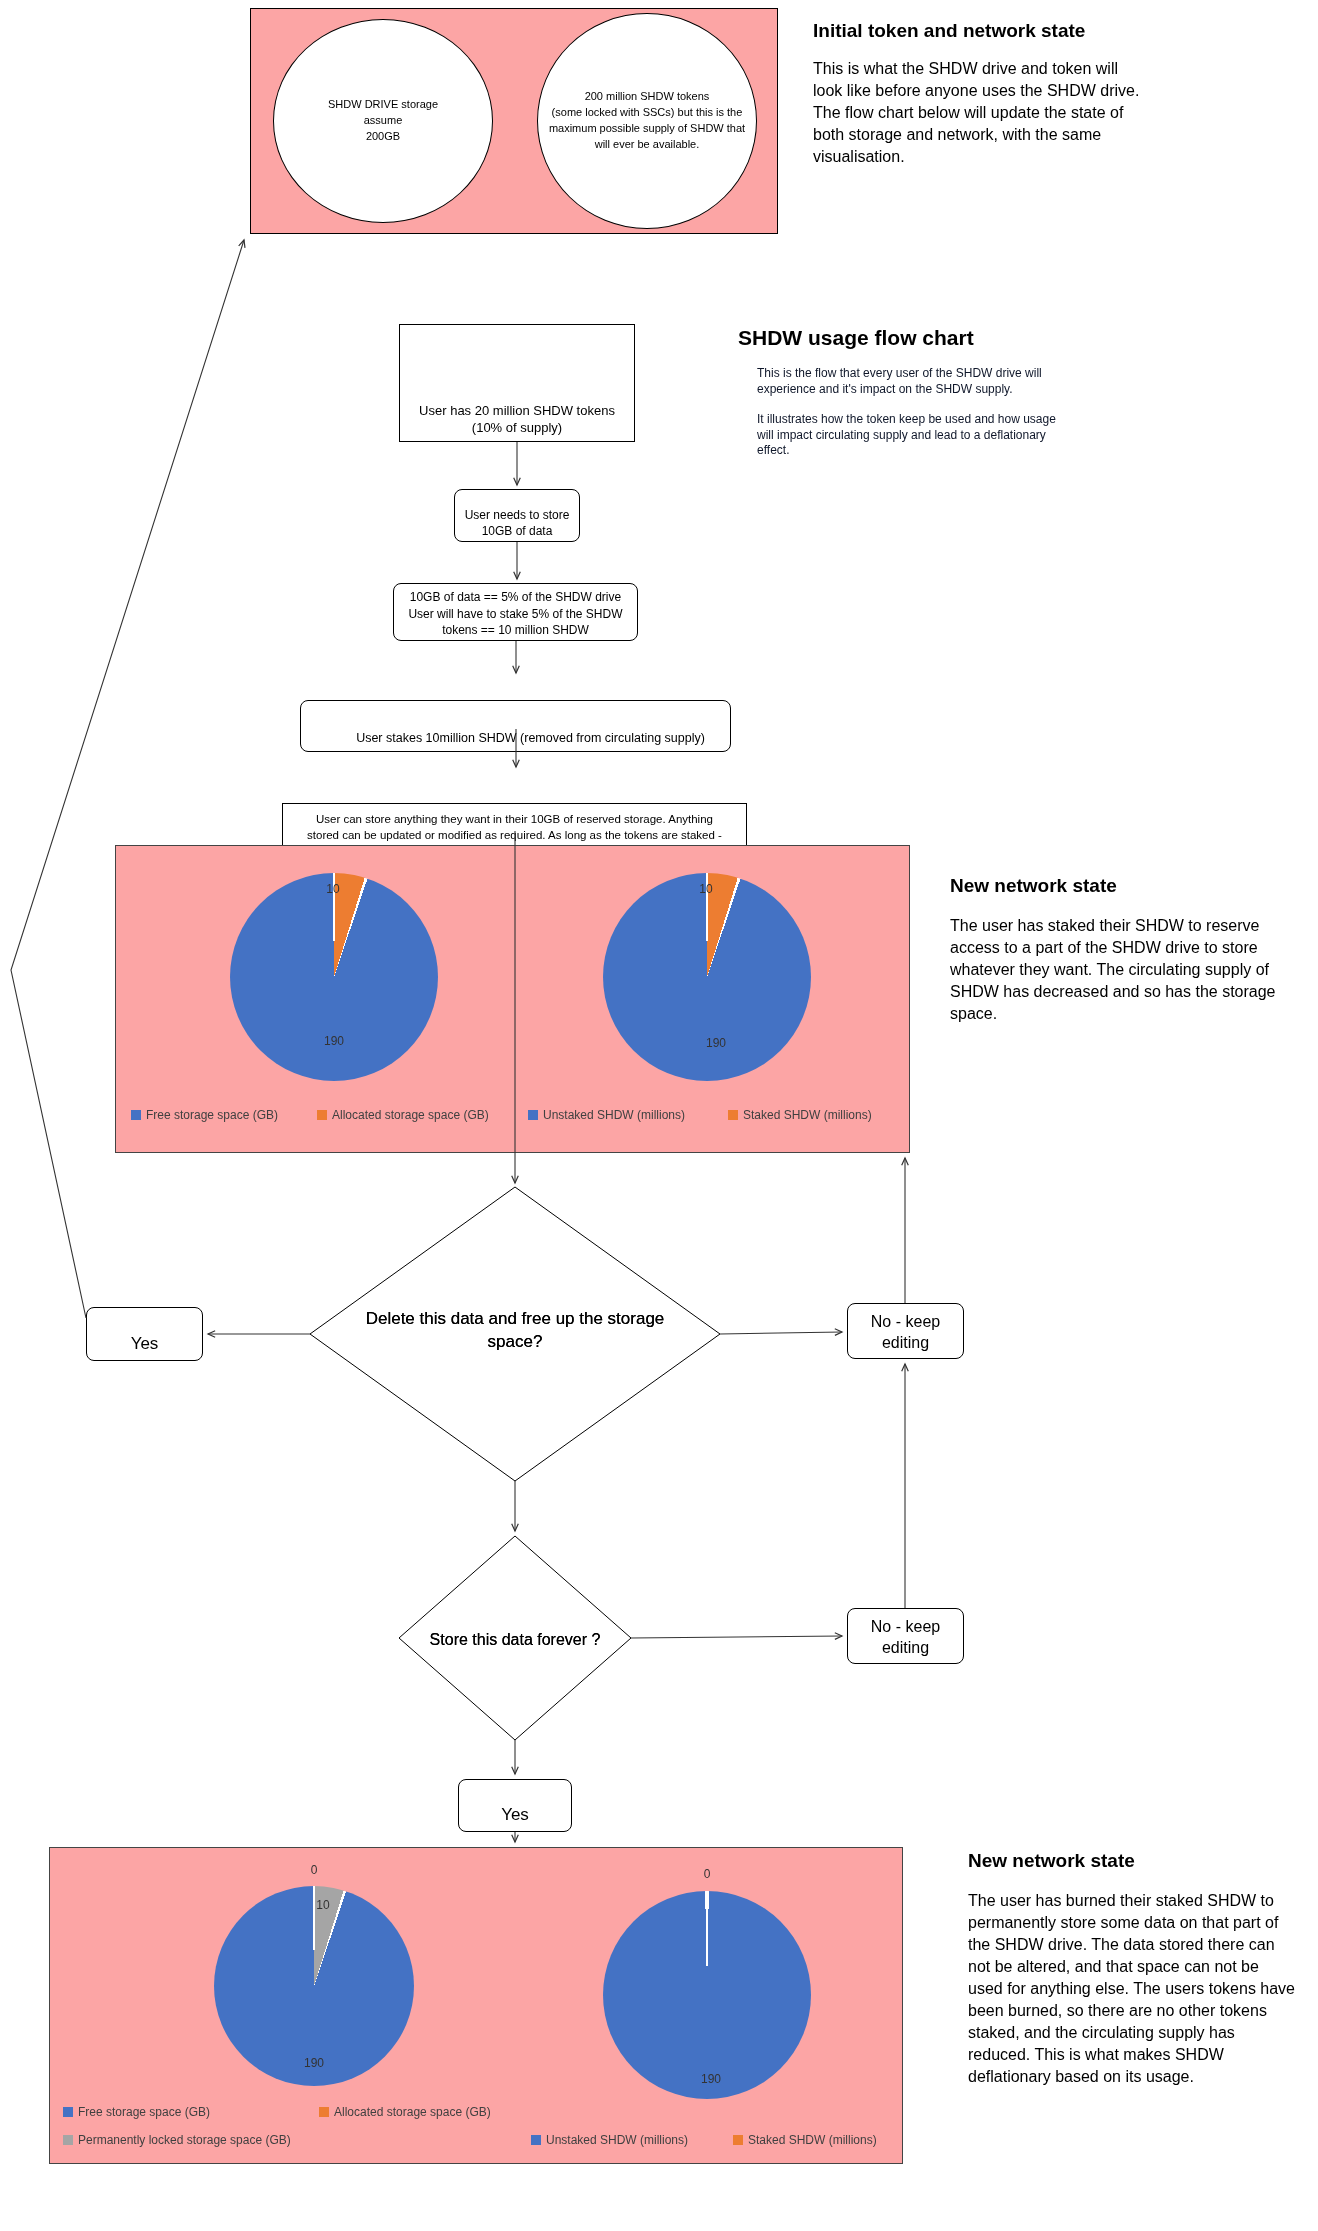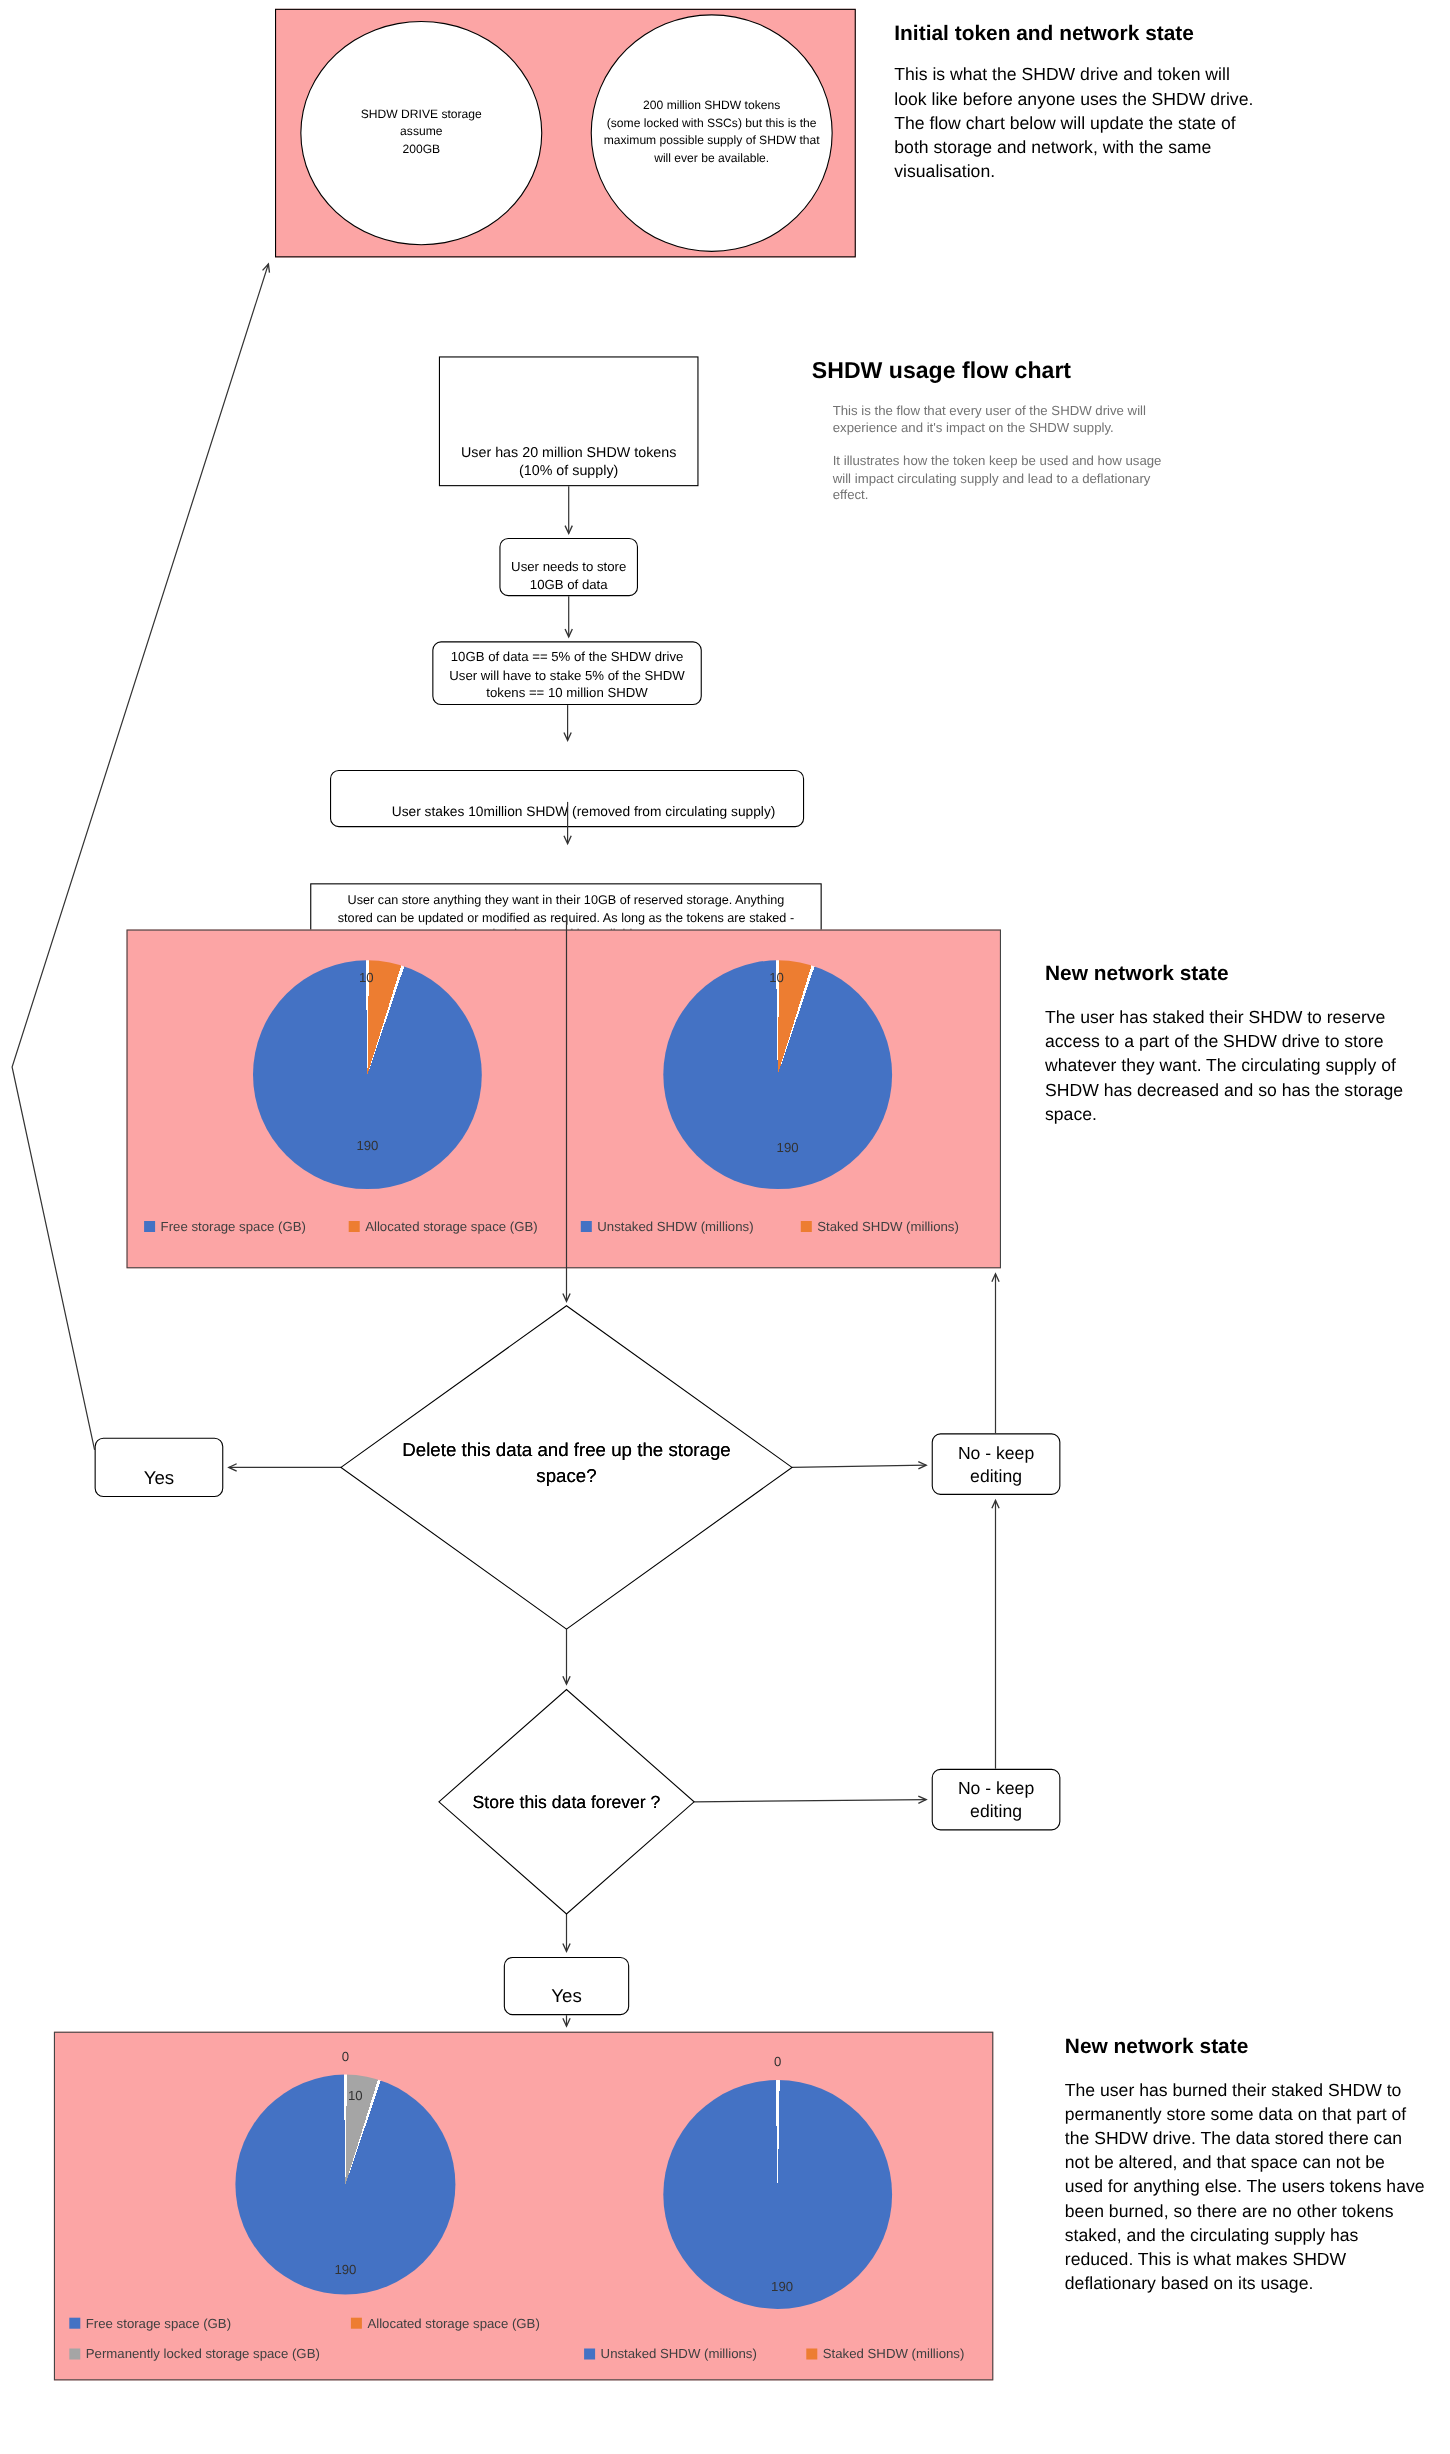--- a/index.html
+++ b/index.html
@@ -8,21 +8,21 @@
   .canvas { position:relative; width:1318px; height:2231px; background:#fff; overflow:hidden; }
   .panel { position:absolute; background:#fca5a5; border:1px solid #444; }
   .panel-dark { border-color:#000; }
   .node { position:absolute; background:#fff; border:1px solid #000; display:flex; align-items:flex-end; justify-content:center; text-align:center; line-height:1.35; padding:4px 10px; }
   .rounded { border-radius:8px; }
   .circle { position:absolute; background:#fff; border:1px solid #000; border-radius:50%; display:flex; align-items:center; justify-content:center; text-align:center; line-height:1.45; padding:0 16px; }
   .pre { white-space:pre-line; }
   .side-heading { position:absolute; font-size:19px; font-weight:bold; }
   .side-para { position:absolute; font-size:16px; line-height:22px; }
   .flow-heading { position:absolute; font-size:21px; font-weight:bold; }
-  .flow-sub { position:absolute; font-size:12px; line-height:15.5px; color:#737373; }
+  .flow-sub { position:absolute; font-size:12px; line-height:15.5px; color:#0f172a; }
   .pie { position:absolute; border-radius:50%; }
   .pie-orange { background: conic-gradient(#fff 0deg 0.8deg, #ED7D31 0.8deg 17.2deg, #fff 17.2deg 18.8deg, #4472C4 18.8deg 359.2deg, #fff 359.2deg 360deg); }
   .pie-gray { background: conic-gradient(#fff 0deg 0.8deg, #A5A5A5 0.8deg 17.2deg, #fff 17.2deg 18.8deg, #4472C4 18.8deg 359.2deg, #fff 359.2deg 360deg); }
   .pie-solid { background: conic-gradient(#fff 0deg 1deg, #4472C4 1deg 359deg, #fff 359deg 360deg); }
   .pie-label { position:absolute; transform:translate(-50%,-50%); font-size:12px; color:#333; white-space:nowrap; }
   .legend-item { position:absolute; display:flex; align-items:center; gap:5px; }
   .swatch { width:10px; height:10px; display:inline-block; flex:none; }
   .legend-label { font-size:12px; color:#404040; white-space:nowrap; }
   .overlay { position:absolute; left:0; top:0; z-index:5; pointer-events:none; }
   .diamond-label { position:absolute; z-index:6; text-align:center; line-height:1.35; }

